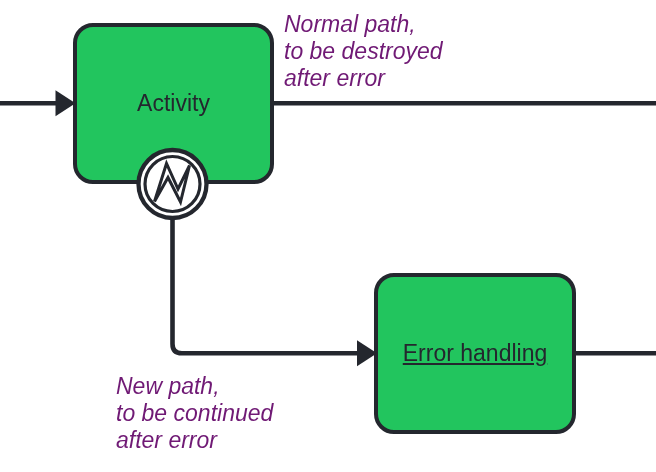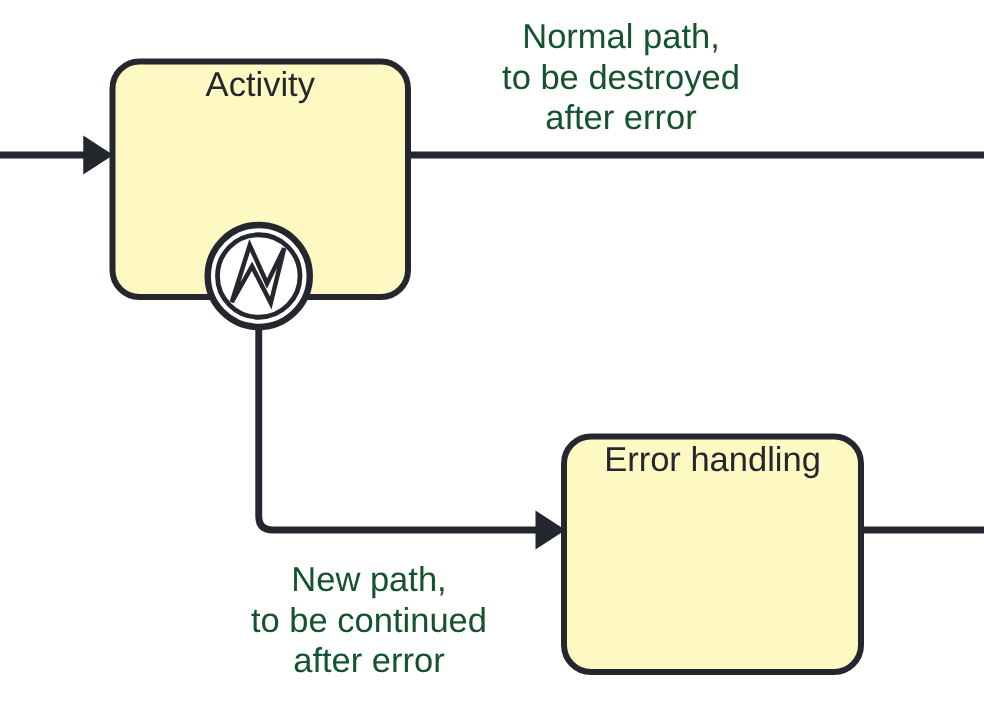--- a/index.html
+++ b/index.html
@@ -14,52 +14,53 @@
     background: #ffffff;
     font-family: "Liberation Sans", sans-serif;
     color: #24272e;
     overflow: hidden;
   }
   .task-box {
     position: absolute;
     box-sizing: border-box;
     border: 4.6px solid #24272e;
     border-radius: 20px;
-    background: #fef9c3;
+    background: #22c55e;
     display: flex;
-    align-items: flex-start;
+    align-items: center;
     justify-content: center;
-    margin-top: 16px;
   }
   .task-box .task-label {
     font-size: 23px;
     line-height: 27px;
     text-align: center;
     color: #24272e;
   }
   #activity-box {
     left: 73px;
     top: 23px;
     width: 201px;
     height: 161px;
   }
   #error-handling-box {
     left: 374px;
     top: 273px;
     width: 202px;
     height: 161px;
+    text-decoration: underline;
   }
   .flow-label {
     position: absolute;
     width: 260px;
     font-size: 23px;
     line-height: 27px;
-    text-align: center;
+    text-align: left;
     white-space: pre-line;
-    color: #14532d;
+    color: #701a75;
+    font-style: italic;
   }
   #normal-path-label {
     left: 284px;
     top: 11px;
   }
   #new-path-label {
     left: 116px;
     top: 373px;
   }
   svg.overlay {

